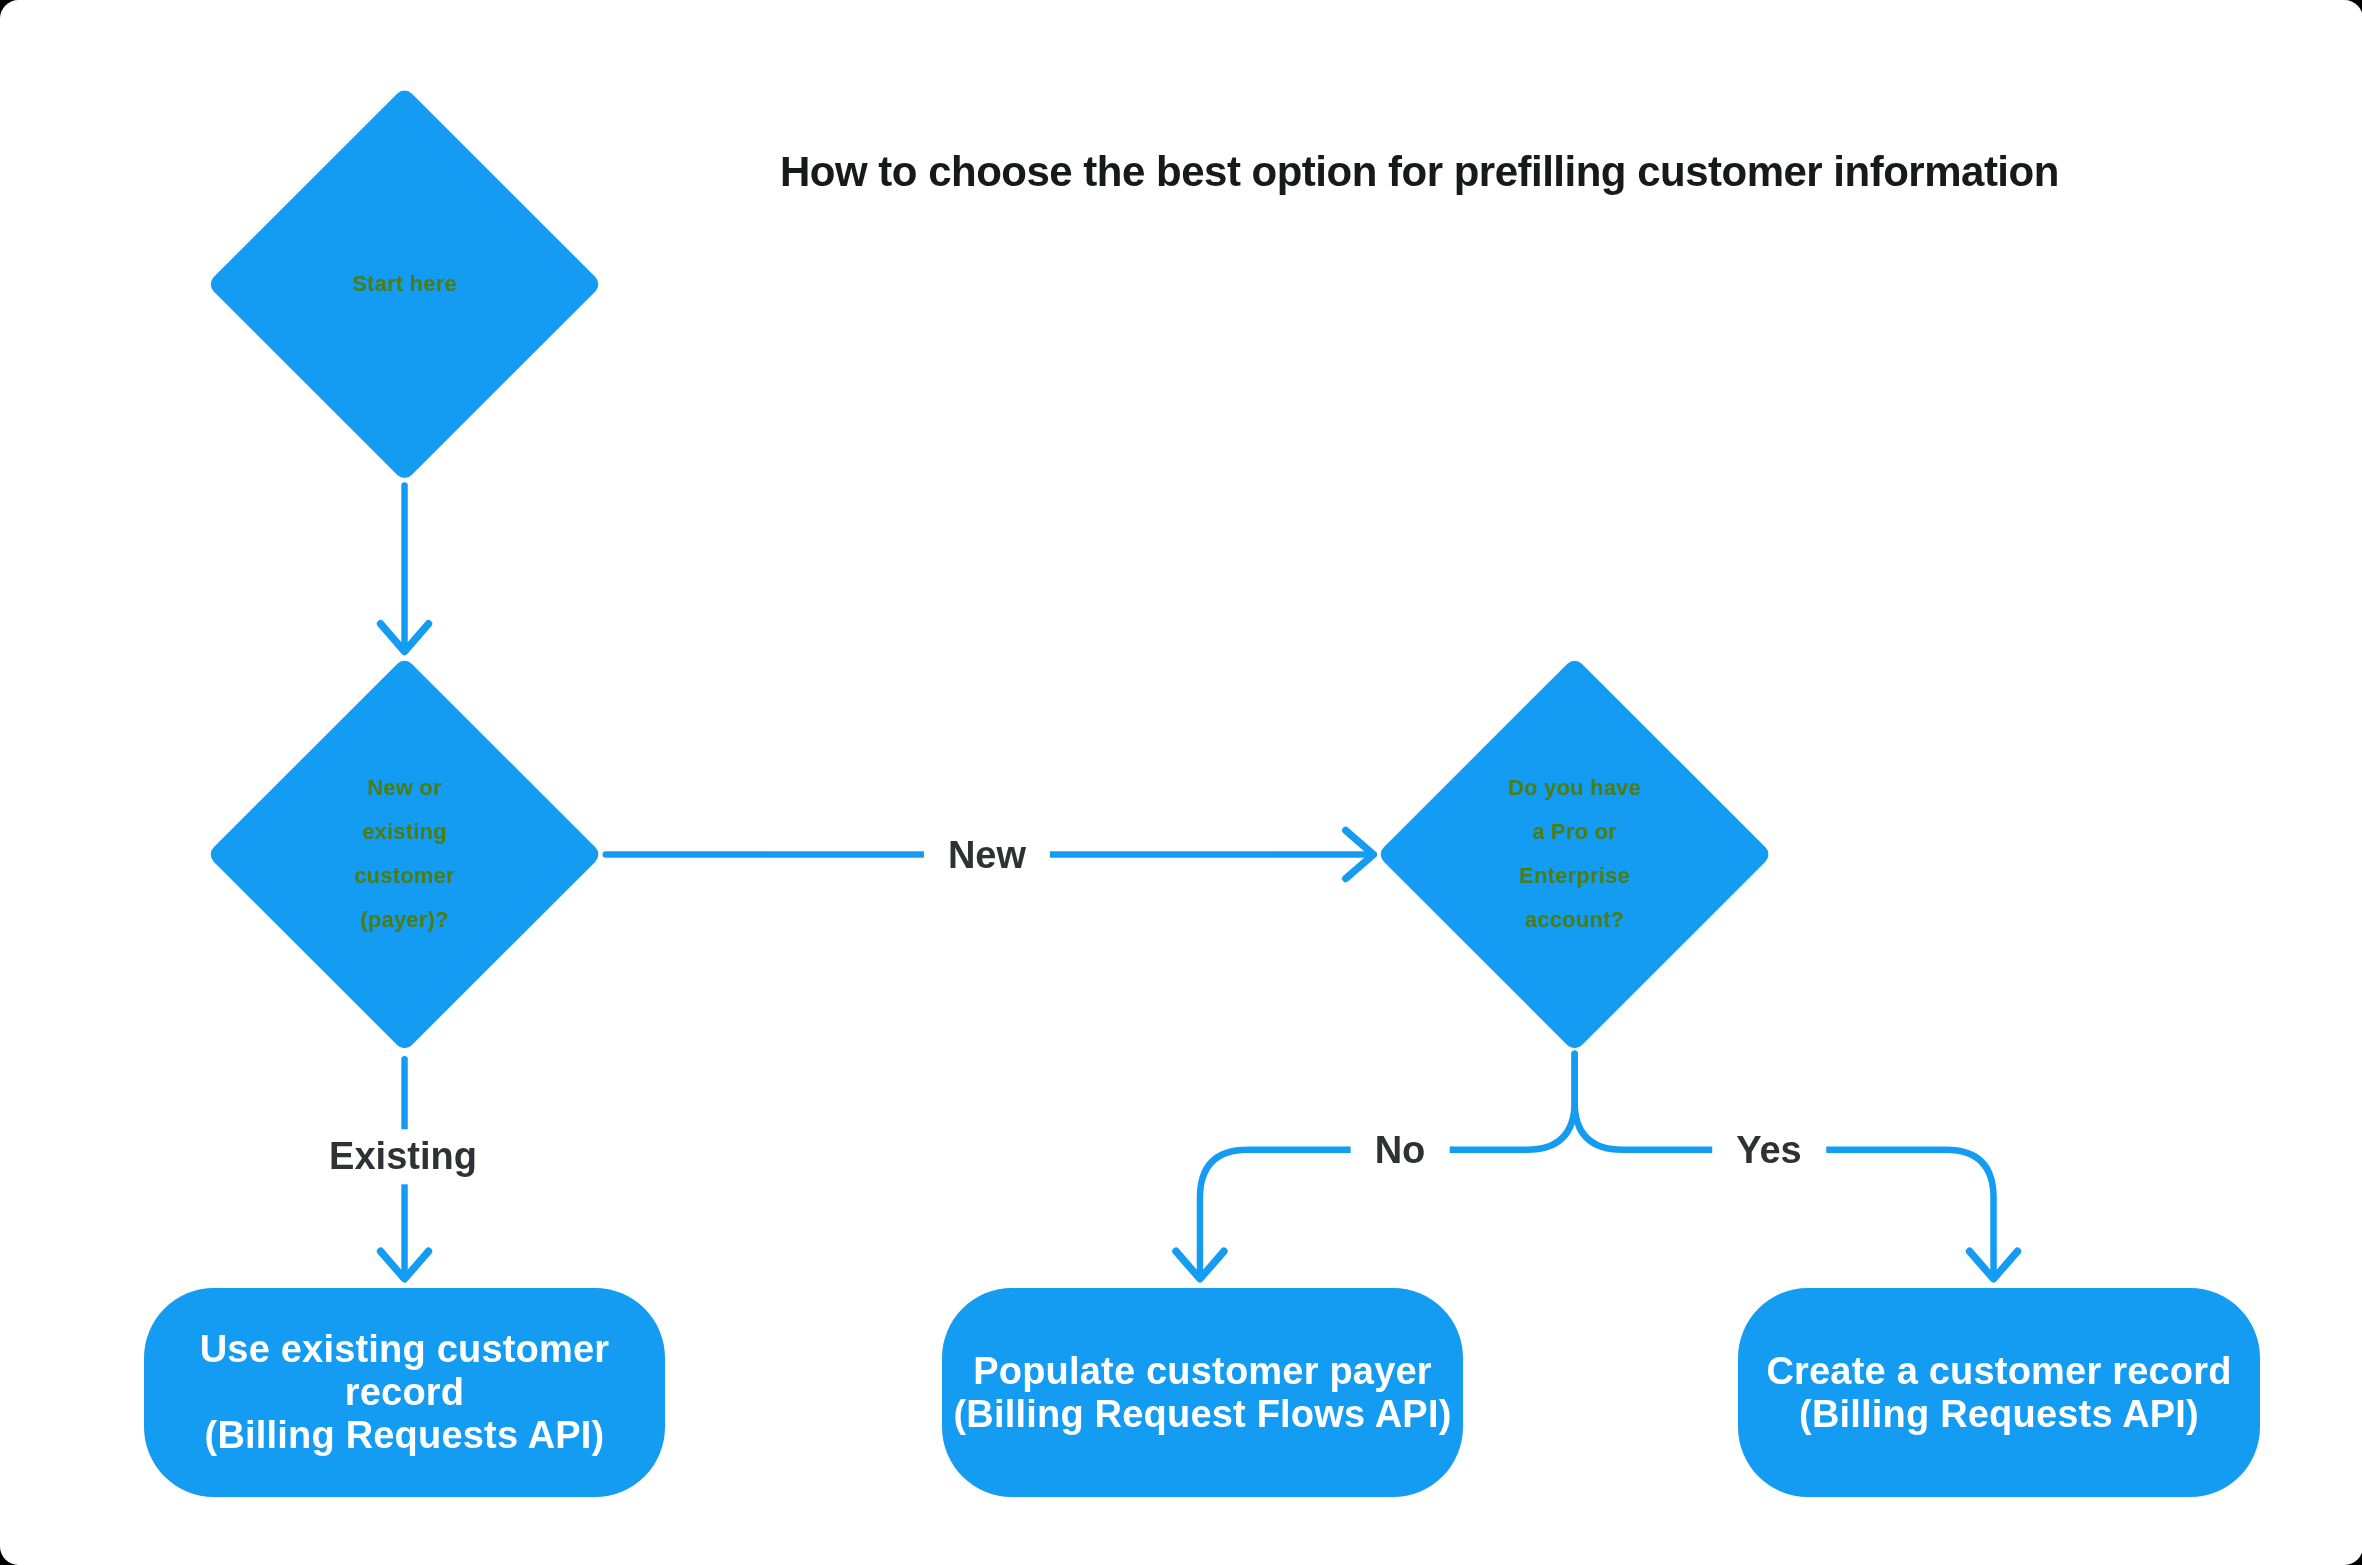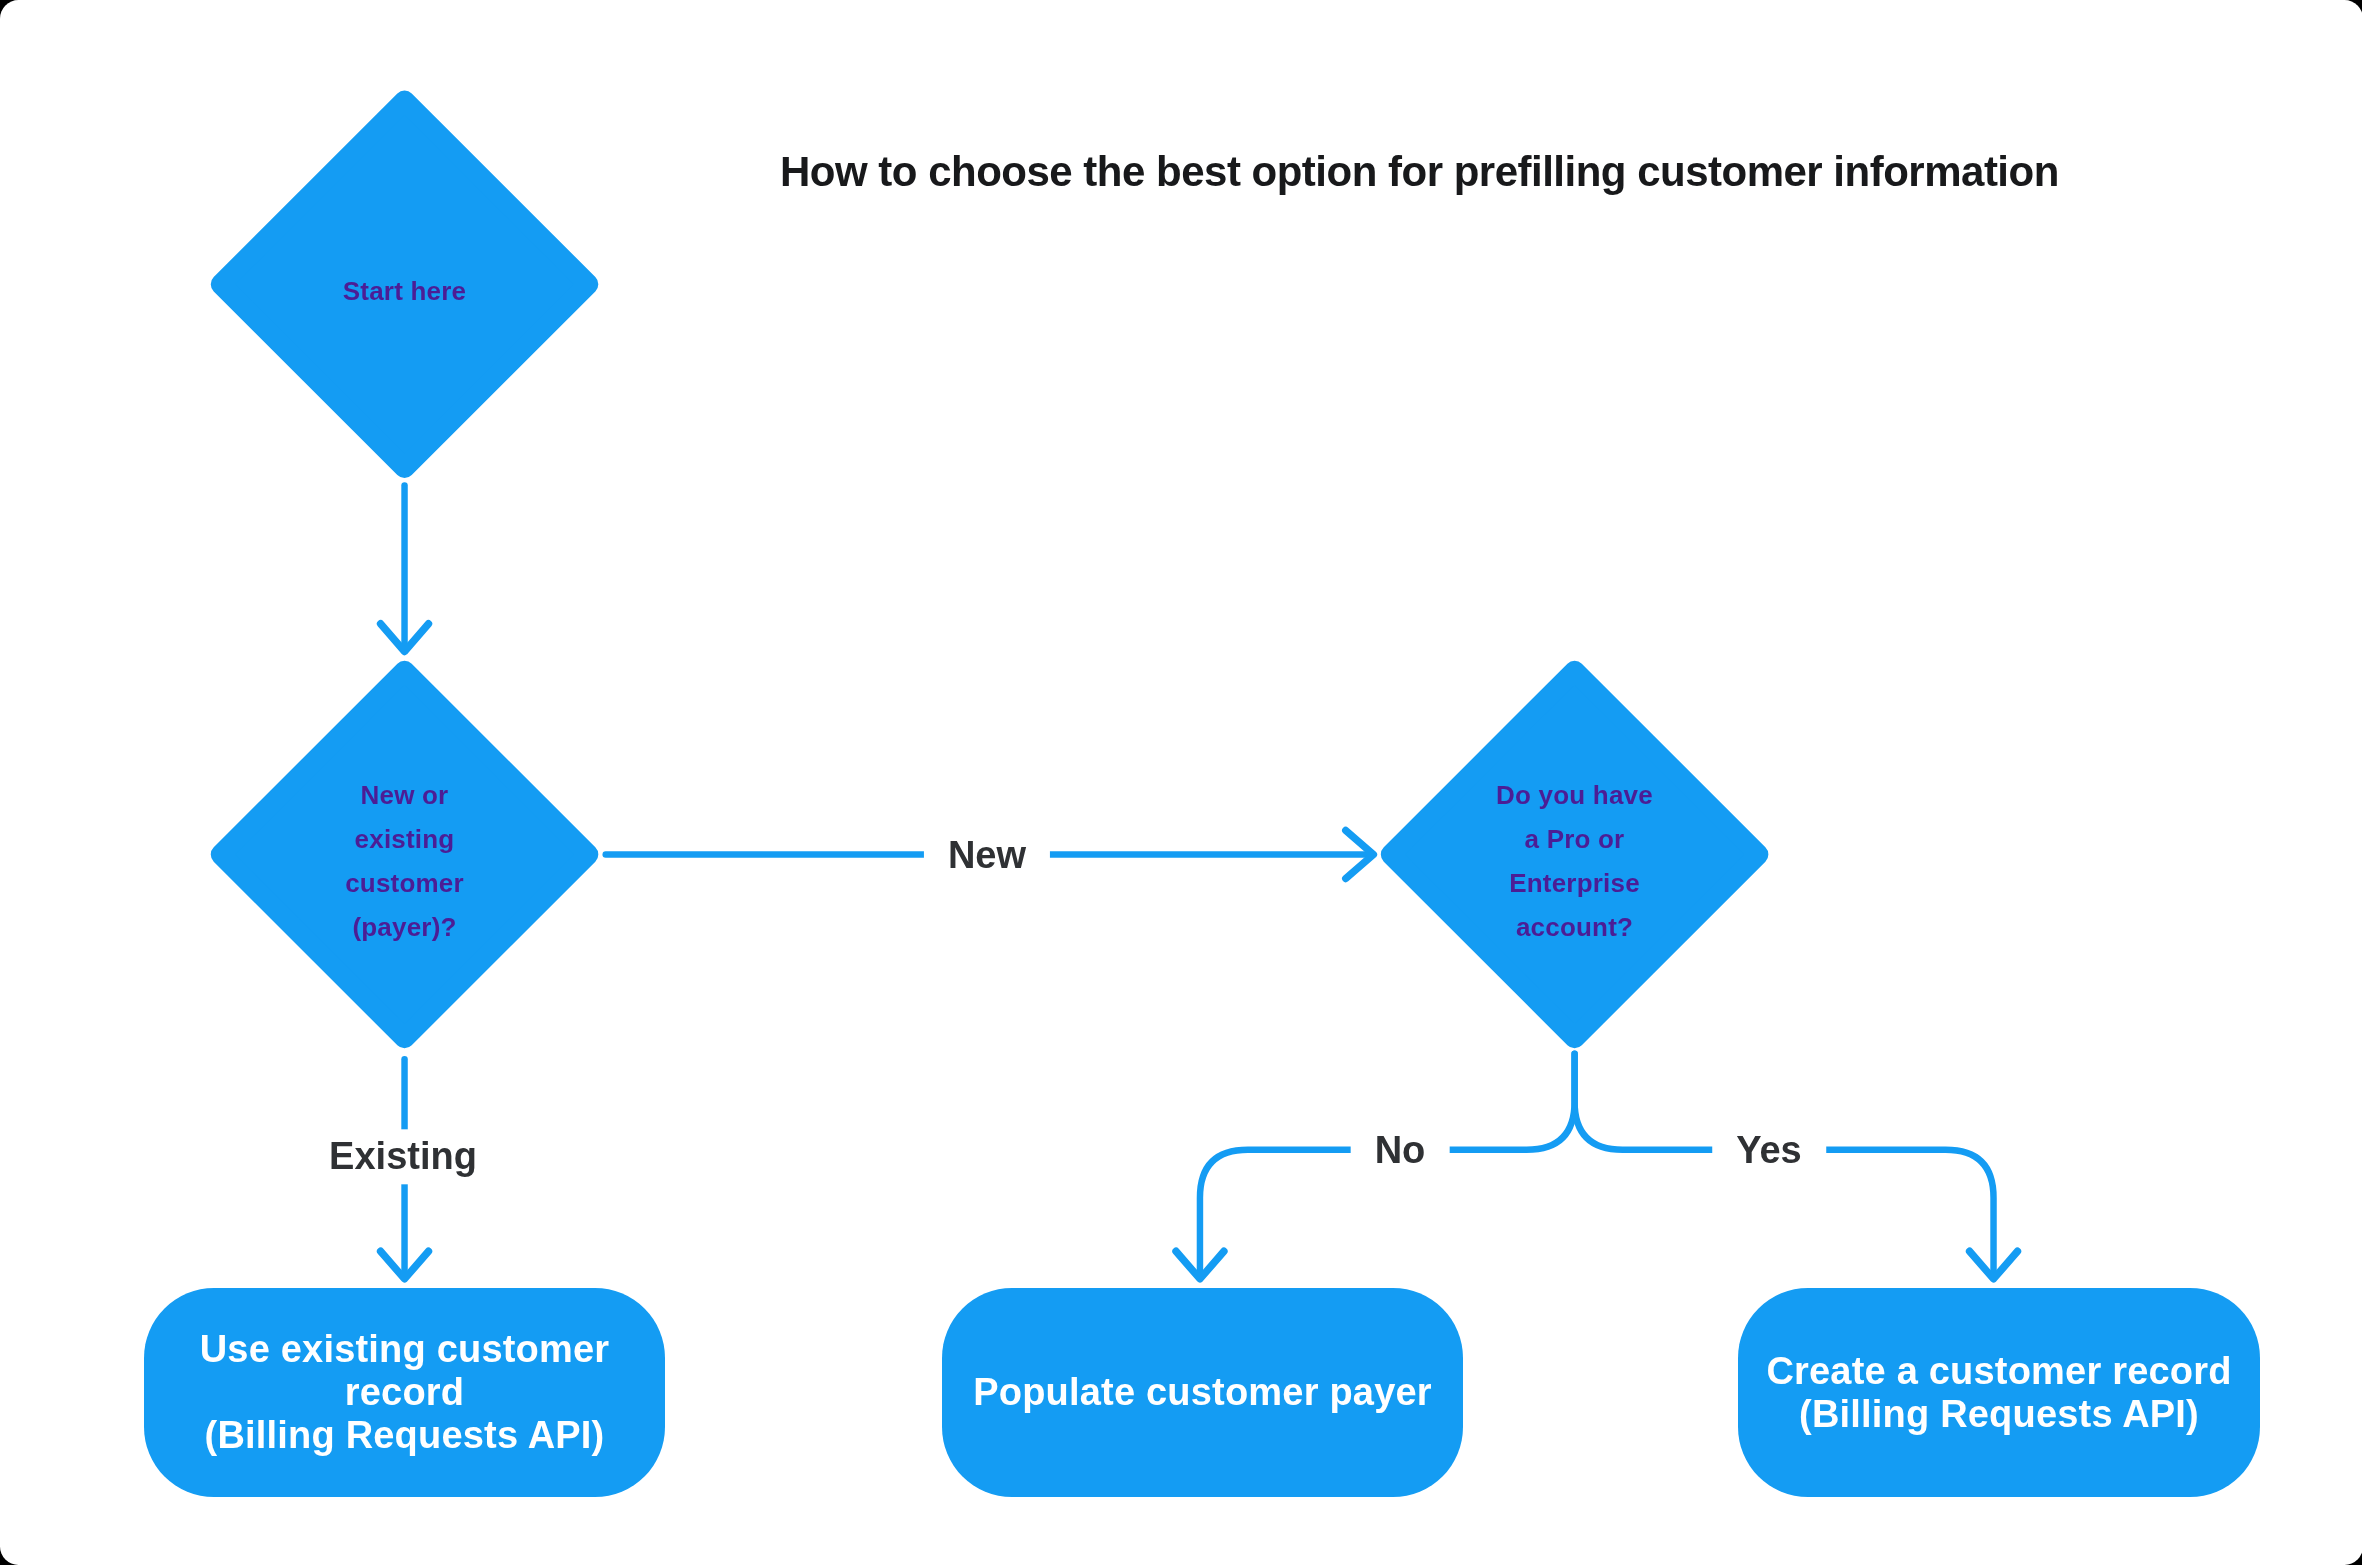--- a/index.html
+++ b/index.html
@@ -13,22 +13,22 @@
     font-family: "Liberation Sans", "DejaVu Sans", sans-serif;
   }
   svg.wires { position: absolute; left: 0; top: 0; z-index: 1; }
   .stroke-blue { stroke: var(--blue); fill: none; stroke-linecap: round; stroke-linejoin: round; }
   .wire  { stroke-width: 7px; }
   .chev  { stroke-width: 8px; }
   .diamond-shape { fill: var(--blue); stroke: var(--blue); stroke-width: 22px; stroke-linejoin: round; }
 
   .node-text {
     position: absolute; z-index: 2;
-    color: #4c1d95; font-weight: bold; font-size: 26px; line-height: 44px;
-    text-align: center; letter-spacing: 0.2px; margin-top: 7px;
+    color: #4d7c0f; font-weight: bold; font-size: 22px; line-height: 44px;
+    text-align: center; letter-spacing: 0.2px;
   }
   .rect-node {
     position: absolute; z-index: 2;
     background: var(--blue); border-radius: 70px;
     display: flex; flex-direction: column; align-items: center; justify-content: center;
     color: #fff; font-weight: bold; font-size: 38px; line-height: 43px;
     text-align: center; letter-spacing: 0.2px;
   }
   .edge-label {
     position: absolute; z-index: 3;
@@ -93,20 +93,21 @@
     <div>(payer)?</div>
   </div>
 
   <div class="rect-node" style="left:144px; top:1288px; width:521px; height:209px;">
     <div>Use existing customer record</div>
     <div>(Billing Requests API)</div>
   </div>
 
   <div class="rect-node" style="left:942px; top:1288px; width:521px; height:209px;">
     <div>Populate customer payer</div>
+    <div>(Billing Request Flows API)</div>
   </div>
 
   <div class="rect-node" style="left:1738px; top:1288px; width:522px; height:209px;">
     <div>Create a customer record</div>
     <div>(Billing Requests API)</div>
   </div>
 
   <div class="edge-label h" style="left:987px; top:855px;">New</div>
   <div class="edge-label v" style="left:403px; top:1157px;">Existing</div>
   <div class="edge-label h" style="left:1400px; top:1150px;">No</div>

